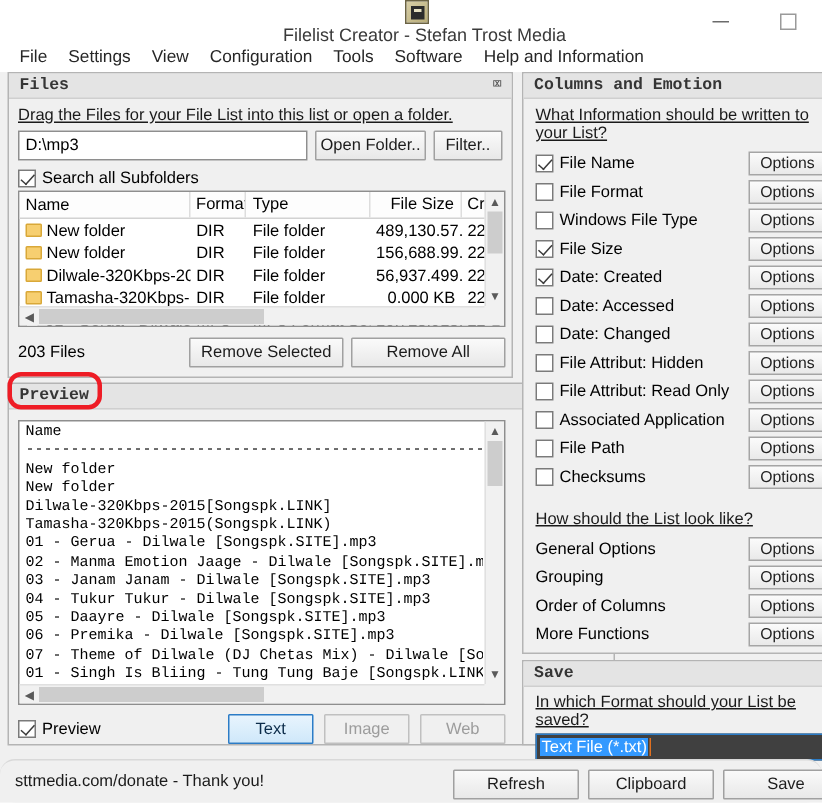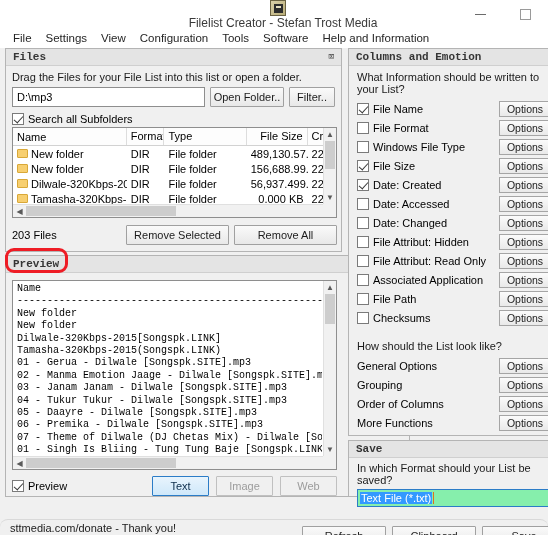--- a/index.html
+++ b/index.html
@@ -101,21 +101,21 @@
   }
   .close-x {
     width: 13px; height: 13px;
     display: flex; align-items: center; justify-content: center;
     font-size: 11px; color: #555;
     line-height: 1;
     font-weight: normal;
   }
   .group-body { padding: 5px 6px; position: relative; }
 
-  .hint { font-size: 11px; color: #1a1a1a; margin-bottom: 4px; }
+  .hint { font-size: 11px; color: #1a1a1a; margin-bottom: 4px; text-decoration: underline; }
 
   
   .textbox {
     height: 20px;
     border: 1px solid #8e8e8e;
     background: #fff;
     padding: 0 4px;
     display: flex; align-items: center;
     font-size: 11px;
     color: #000;
@@ -273,36 +273,36 @@
     border: 1px solid #a5a5a5;
     background: linear-gradient(#fbfbfb,#e9e9e9);
     display: flex; align-items: center; justify-content: center;
     font-size: 10.5px; color: #222;
   }
   .plain-label { font-size: 11px; }
 
   .save-field {
     height: 18px;
     border: 1px solid #2b7cc7;
-    background: #86efac;
+    background: #404040;
     display: flex; align-items: center;
     padding: 0 2px;
   }
   .save-sel {
     background: #3399ff;
     color: #fff;
     font-size: 11px;
     padding: 0 1px;
   }
   .caret-bar { width: 1px; height: 12px; background: #e07020; margin-left: 1px; }
 
   
   .statusbar {
     position: absolute;
-    left: 0; bottom: 0; width: 548px; height: 16px;
+    left: 0; bottom: 0; width: 548px; height: 29px;
     background: #f0f0f0;
     border-top: 1px solid #d9d9d9;
     display: flex; align-items: center; border-radius: 10px;
   }
   .donate {
     margin-left: 10px; font-size: 11px; color: #1b1b1b;
   }
   .bottom-btns {
     position: absolute; right: 0; top: 6px;
     display: flex; gap: 6px;

